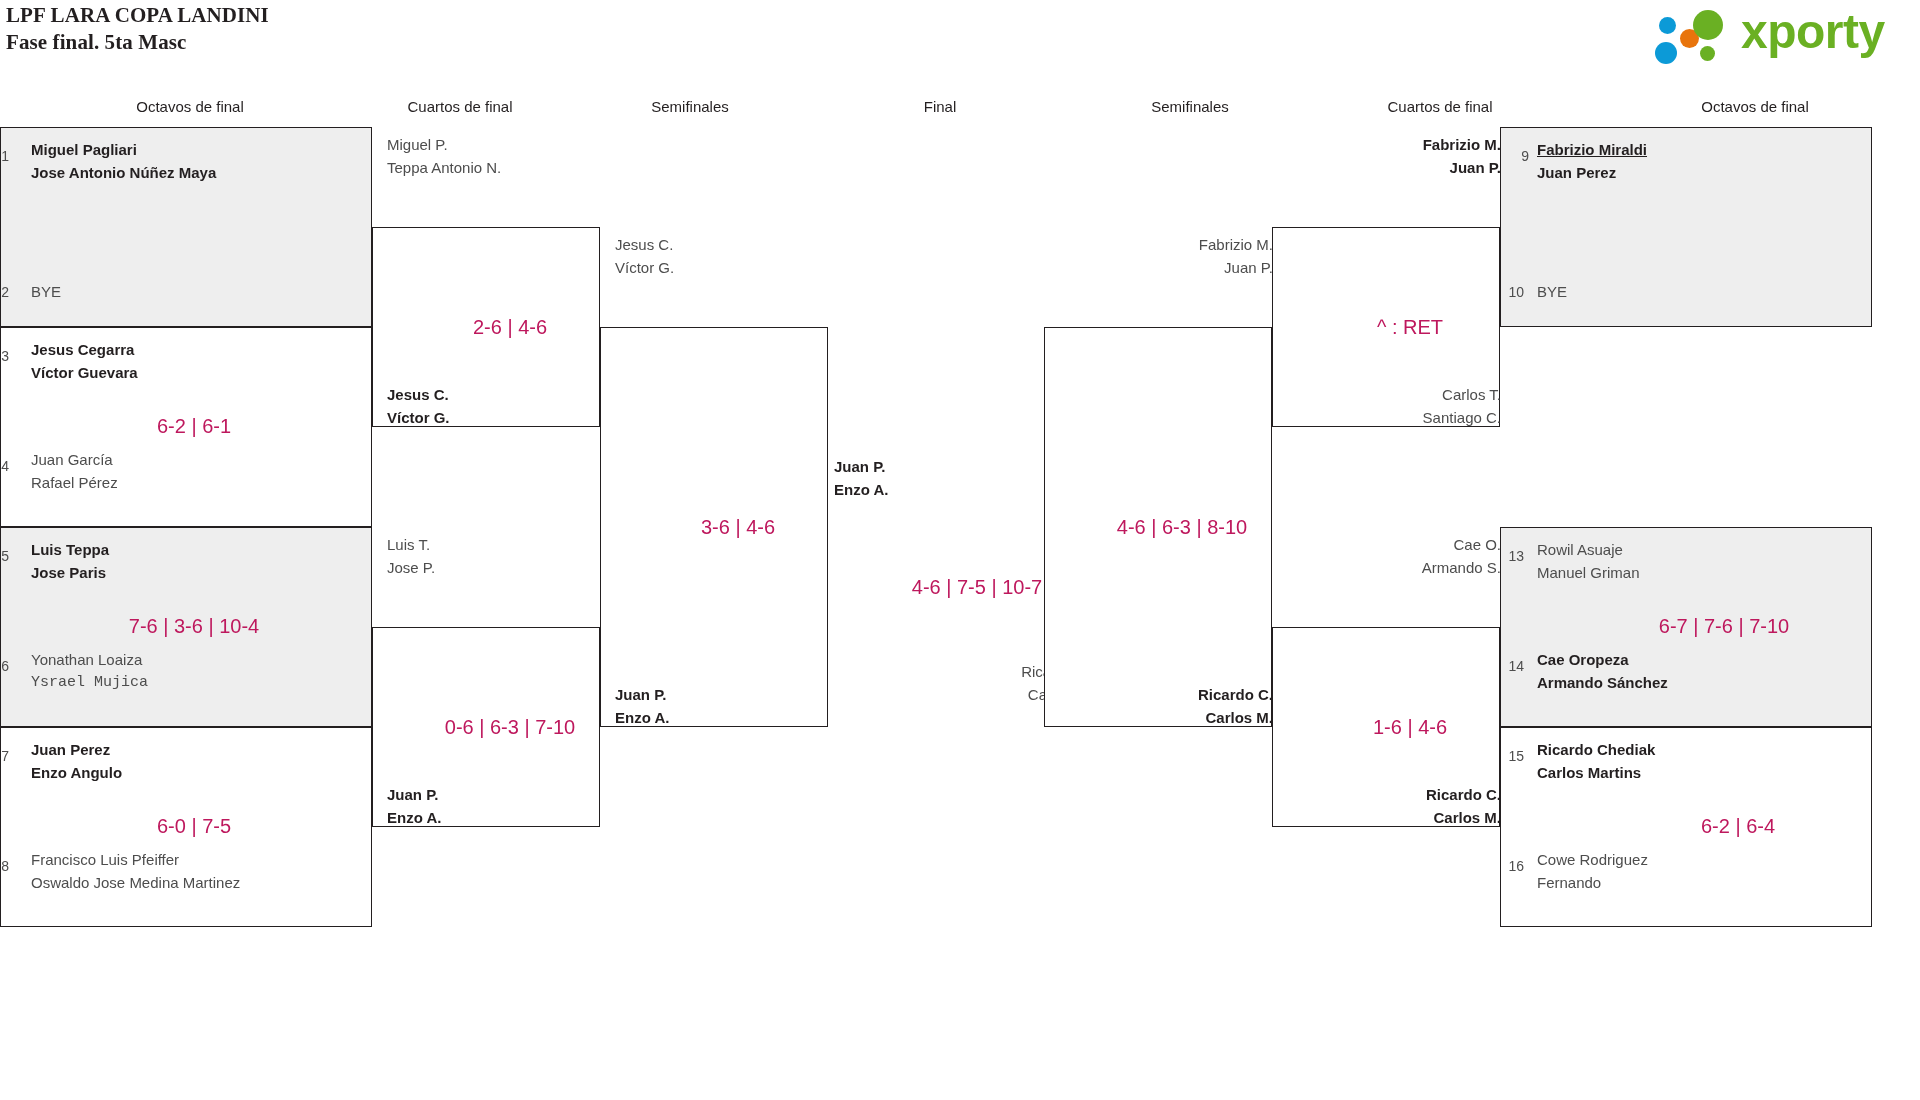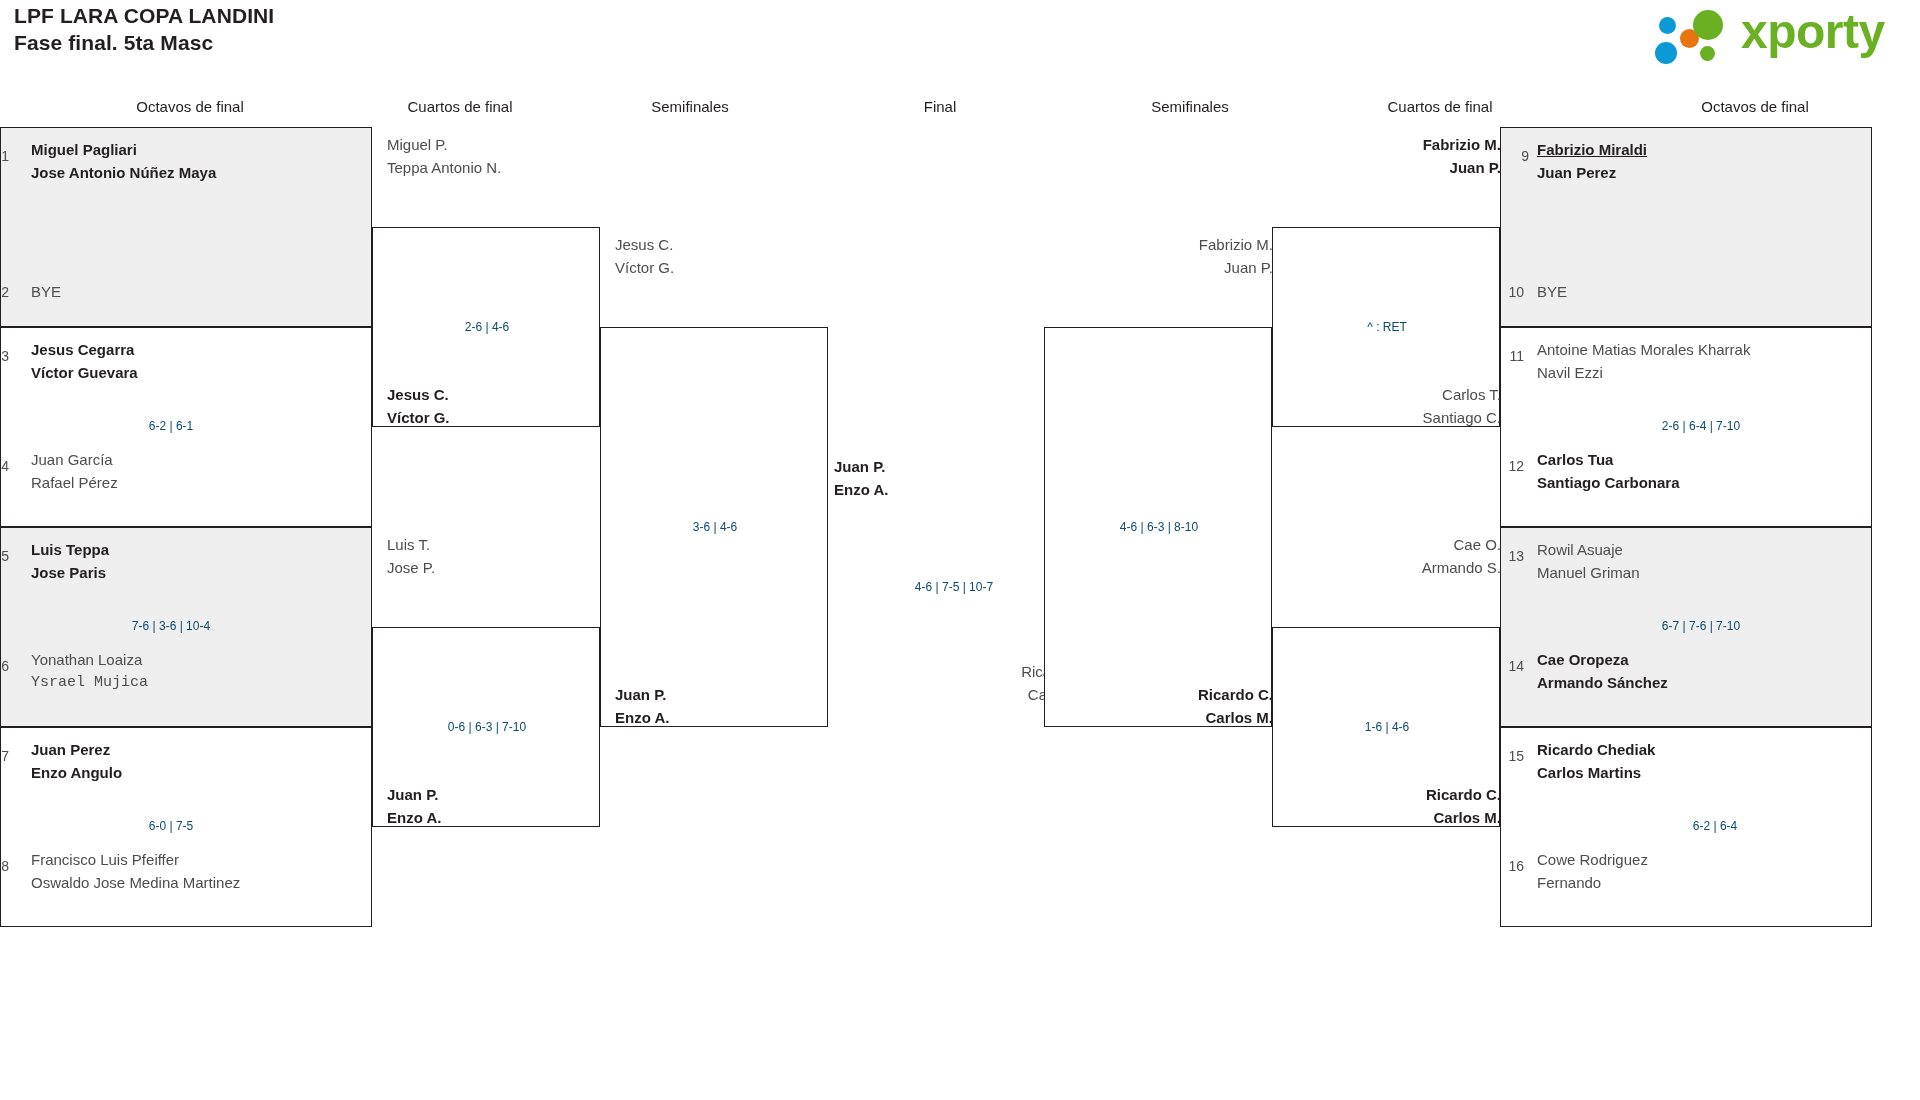--- a/index.html
+++ b/index.html
@@ -11,21 +11,21 @@
     width: 1920px;
     height: 1100px;
     font-family: "Liberation Sans", sans-serif;
     color: #231f20;
     position: relative;
     overflow: hidden;
   }
   .page { position: absolute; left: 0; top: 0; width: 1920px; height: 1100px; }
 
   
-  .title-block { position: absolute; left: 14px; top: 2px; }
+  .title-block { position: absolute; left: 6px; top: 2px; font-family: Liberation Serif, serif; }
   .title-main {
     font-size: 21px; font-weight: 700; letter-spacing: .1px;
     line-height: 27px; color: #231f20; white-space: nowrap;
   }
   .title-sub {
     font-size: 21px; font-weight: 700; letter-spacing: .1px;
     line-height: 27px; color: #231f20; white-space: nowrap;
   }
 
   .logo { position: absolute; left: 1655px; top: 6px; width: 255px; height: 56px; }
@@ -57,22 +57,22 @@
     position: absolute; font-size: 14px; color: #4d4d4d;
     line-height: 16px; text-align: right; width: 22px;
   }
   .players {
     position: absolute; font-size: 15px; line-height: 23px;
     color: #4d4d4d; white-space: nowrap;
   }
   .players.win { color: #231f20; font-weight: 700; }
   .players.right { text-align: right; }
   .score {
-    position: absolute; font-size: 12px; color: #0c4a6e;
-    line-height: 18px; white-space: nowrap; text-align: center;
+    position: absolute; font-size: 20px; color: #be185d;
+    line-height: 18px; white-space: nowrap; text-align: center; padding-left: 23px;
   }
   .bye {
     position: absolute; font-size: 15px; color: #4d4d4d;
     line-height: 18px; white-space: nowrap;
   }
 </style>
 </head>
 <body>
 
 <div class="page">
@@ -194,29 +194,20 @@
   </div>
 
   <div class="box shaded" style="left:1500px; top:127px; width:372px; height:200px;">
     <div class="seed" style="left:6px; top:20px;">9</div>
     <div class="players win" style="left:36px; top:10px;text-decoration:underline;">Fabrizio Miraldi</div>
     <div class="players win" style="left:36px; top:33px;">Juan Perez</div>
     <div class="seed" style="left:1px; top:156px;">10</div>
     <div class="bye" style="left:36px; top:155px;">BYE</div>
   </div>
 
-  <div class="box" style="left:1500px; top:327px; width:372px; height:200px;">
-    <div class="seed" style="left:1px; top:20px;">11</div>
-    <div class="players" style="left:36px; top:10px;">Antoine Matias Morales Kharrak</div>
-    <div class="players" style="left:36px; top:33px;">Navil Ezzi</div>
-    <div class="score" style="left:30px; top:89px; width:340px;">2-6 | 6-4 | 7-10</div>
-    <div class="seed" style="left:1px; top:130px;">12</div>
-    <div class="players win" style="left:36px; top:120px;">Carlos Tua</div>
-    <div class="players win" style="left:36px; top:143px;">Santiago Carbonara</div>
-  </div>
 
   <div class="box shaded" style="left:1500px; top:527px; width:372px; height:200px;">
     <div class="seed" style="left:1px; top:20px;">13</div>
     <div class="players" style="left:36px; top:10px;">Rowil Asuaje</div>
     <div class="players" style="left:36px; top:33px;">Manuel Griman</div>
     <div class="score" style="left:30px; top:89px; width:340px;">6-7 | 7-6 | 7-10</div>
     <div class="seed" style="left:1px; top:130px;">14</div>
     <div class="players win" style="left:36px; top:120px;">Cae Oropeza</div>
     <div class="players win" style="left:36px; top:143px;">Armando Sánchez</div>
   </div>

